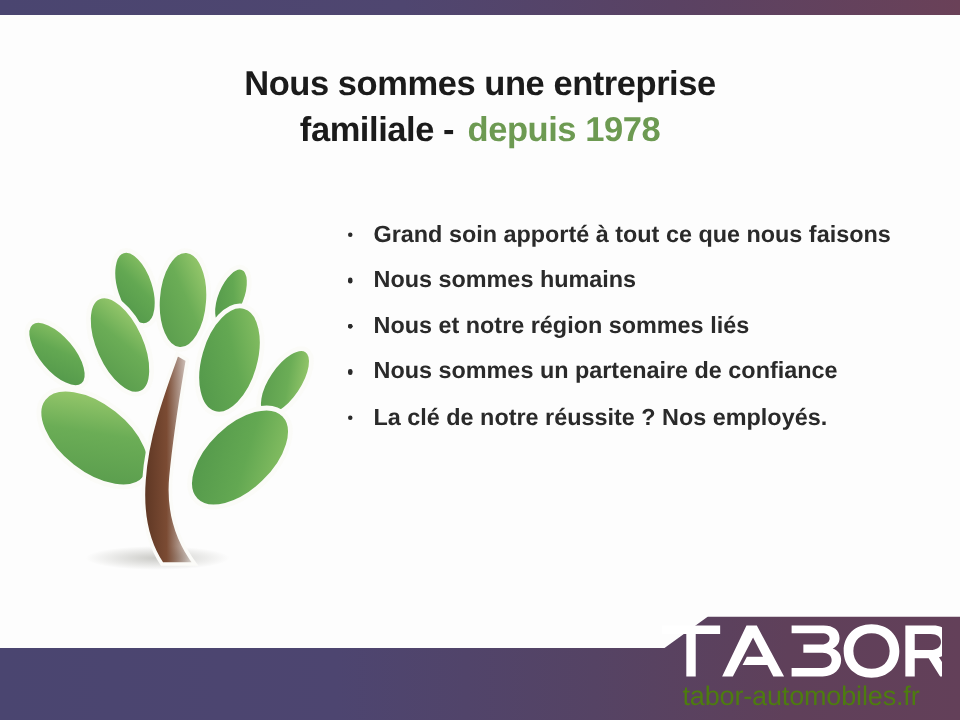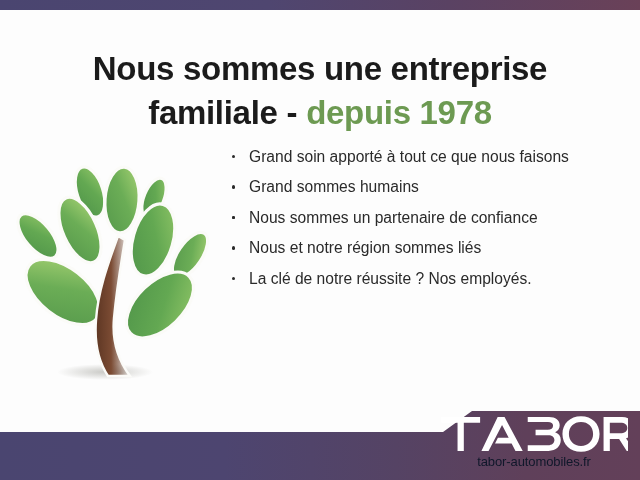--- a/index.html
+++ b/index.html
@@ -34,21 +34,21 @@
     background: linear-gradient(to right, #4a4570 0%, #4f4670 42%, #5a4263 70%, #6a4158 100%);
   }
 
   
   .heading {
     position: absolute;
     left: 0;
     top: 26px;
     width: 640px;
     text-align: center;
-    font-size: 33px;
+    font-size: 23px;
     font-weight: bold;
     line-height: 1.26;
     letter-spacing: -0.3px;
     color: #1b1b1b;
   }
   .heading .line2 {
     display: block;
     margin-top: 2px;
   }
   .heading .accent {
@@ -82,20 +82,21 @@
     list-style: none;
   }
   .bullets li {
     position: relative;
     padding-left: 21px;
     margin: 0 0 12px 0;
     font-size: 15.6px;
     line-height: 1.18;
     color: #2a2a2a;
     white-space: nowrap;
+    font-weight: bold;
   }
   .bullets li .dot {
     position: absolute;
     left: 4px;
     top: 7px;
     width: 3.4px;
     height: 3.4px;
     border-radius: 50%;
     background: #2a2a2a;
   }
@@ -128,22 +129,22 @@
     text-align: center;
   }
   .logo-mark {
     display: block;
     width: 100%;
     height: 40px;
   }
   .logo-url {
     display: block;
     margin-top: 1px;
-    font-size: 13px;
-    color: #0f172a;
+    font-size: 18px;
+    color: #4d7c0f;
     letter-spacing: -0.1px;
     line-height: 1;
   }
 </style>
 </head>
 <body>
 
 <div class="slide">
 
   <div class="top-bar"></div>
@@ -192,24 +193,24 @@
         <ellipse cx="55" cy="152" rx="24" ry="43" fill="url(#lfB)" transform="rotate(-52 55 152)"></ellipse>
         <ellipse cx="152" cy="165" rx="23" ry="41" fill="url(#lfA)" transform="rotate(46 152 165)"></ellipse>
       </g>
 
       <path d="M110 96 C 101 121, 90 150, 88 180 C 86 206, 92 224, 100 236 L 122 236 C 110 220, 104 200, 106 178 C 109 146, 114 118, 117 100 Z" fill="url(#trk)" stroke="#fbfbf8" stroke-width="2.4"></path>
     </svg>
   </div>
 
   <ul class="bullets">
     <li><span class="dot"></span><span>Grand soin apporté à tout ce que nous faisons</span></li>
-    <li><span class="dot"></span><span>Grand sommes humains</span></li>
+    <li><span class="dot"></span><span>Nous sommes humains</span></li>
     <li><span class="dot"></span></li>
+    <li><span class="dot"></span><span>Nous et notre région sommes liés</span></li>
     <li><span class="dot"></span><span>Nous sommes un partenaire de confiance</span></li>
-    <li><span class="dot"></span><span>Nous et notre région sommes liés</span></li>
     <li><span class="dot"></span><span>La clé de notre réussite ? Nos employés.</span></li>
   </ul>
 
   <div class="footer">
     <div class="footer-shape"></div>
 
     <div class="logo">
       <svg class="logo-mark" viewBox="0 0 300 62" xmlns="http://www.w3.org/2000/svg" aria-hidden="true">
         <g fill="#ffffff">
           <path d="M2 4 h62 v9 h-26 v45 h-10 v-45 h-26 z"></path>

